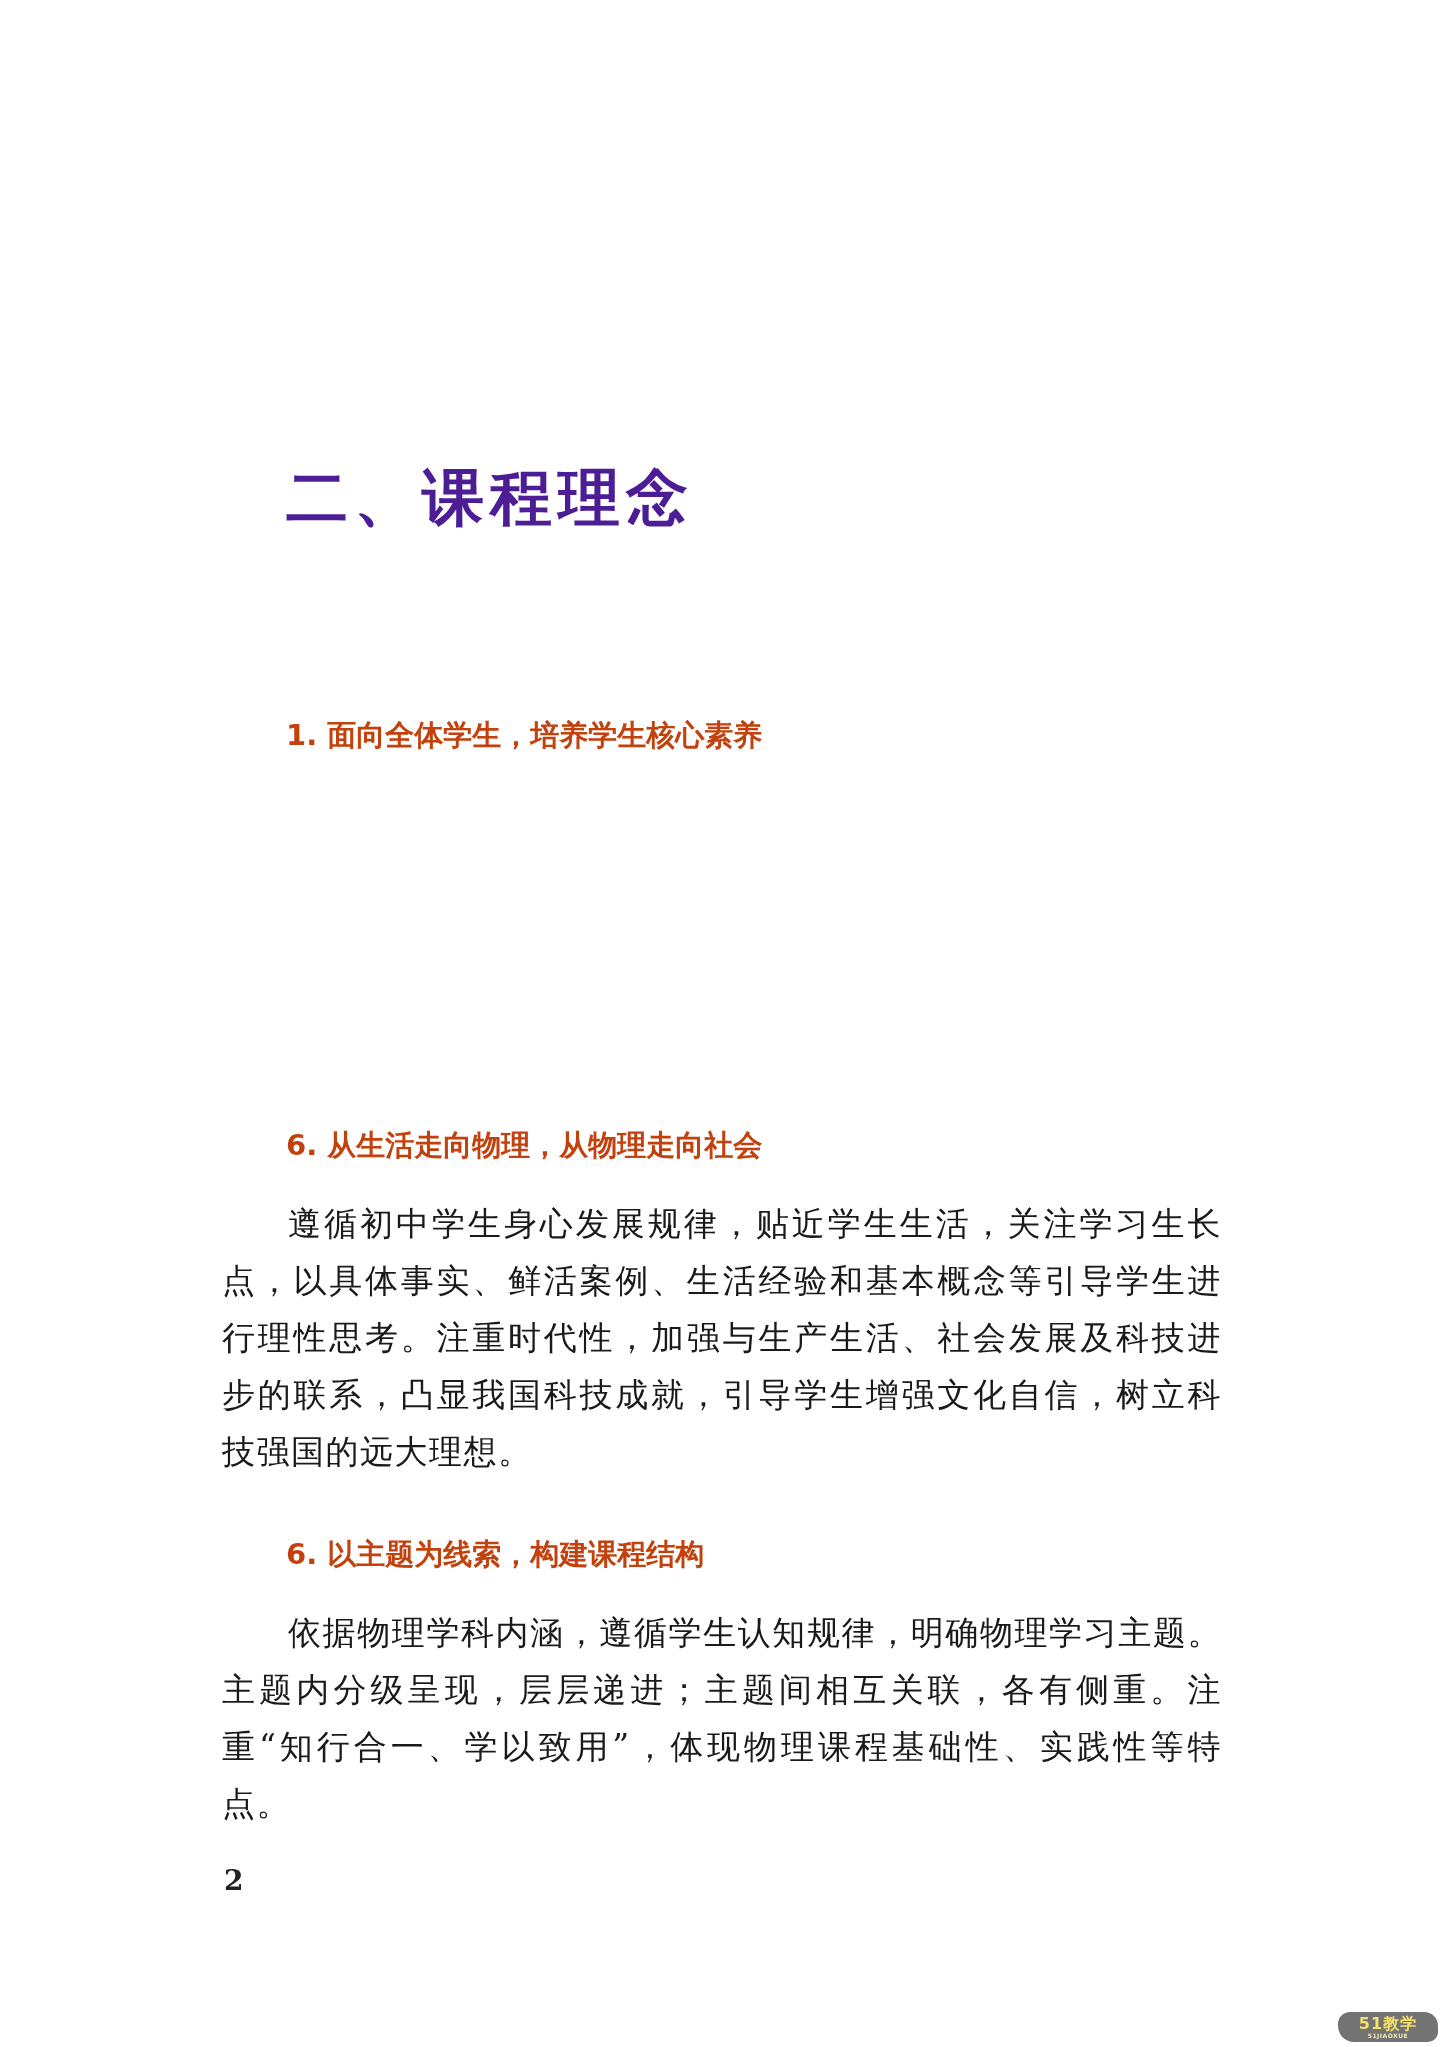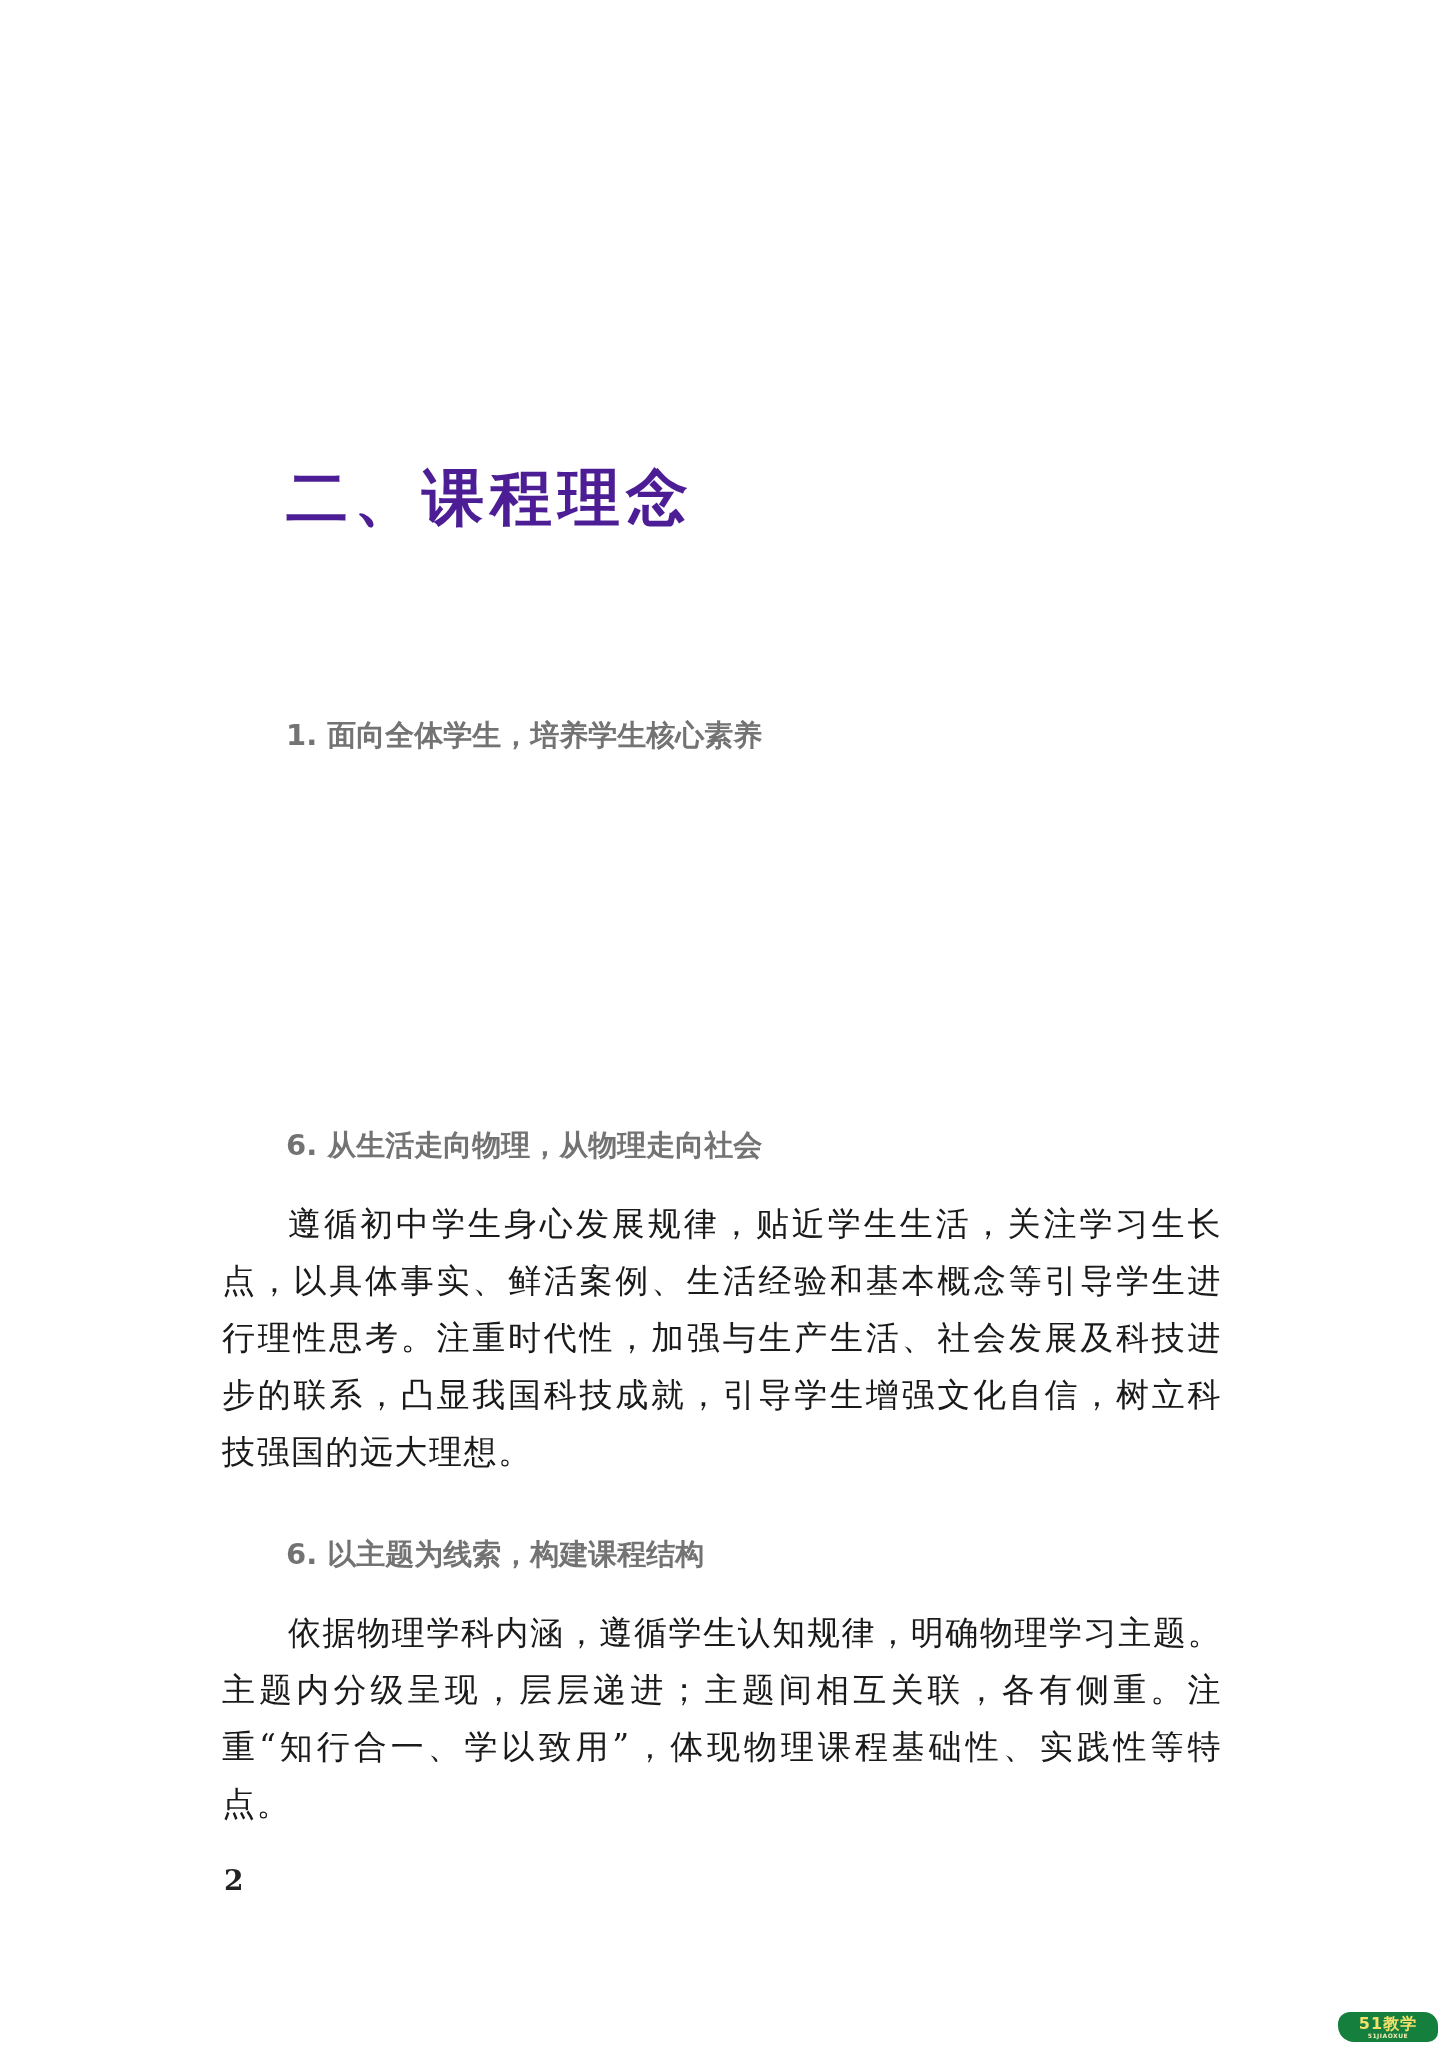--- a/index.html
+++ b/index.html
@@ -36,21 +36,21 @@
     .section {
       position: absolute;
       left: 222px;
       width: 1000px;
     }
     .section-heading {
       font-family: "DejaVu Sans", sans-serif;
       font-weight: bold;
       font-size: 29px;
       line-height: 40px;
-      color: #737373;
+      color: #c2410c;
       padding-left: 64px;
       white-space: nowrap;
     }
     .section-body {
       font-family: "DejaVu Serif", serif;
       font-size: 33px;
       line-height: 57px;
       color: #1a1a1a;
       text-indent: 66px;
       text-align: justify;
@@ -68,21 +68,21 @@
       font-size: 28px;
       font-weight: bold;
       color: #222;
     }
     .watermark {
       position: absolute;
       left: 1338px;
       top: 2012px;
       width: 100px;
       height: 30px;
-      background: #15803d;
+      background: #737373;
       border-radius: 12px 14px 10px 16px;
       display: flex;
       flex-direction: column;
       align-items: center;
       justify-content: center;
       color: #f4e06a;
       font-family: "DejaVu Sans", sans-serif;
       line-height: 1;
     }
     .watermark .wm-main {

